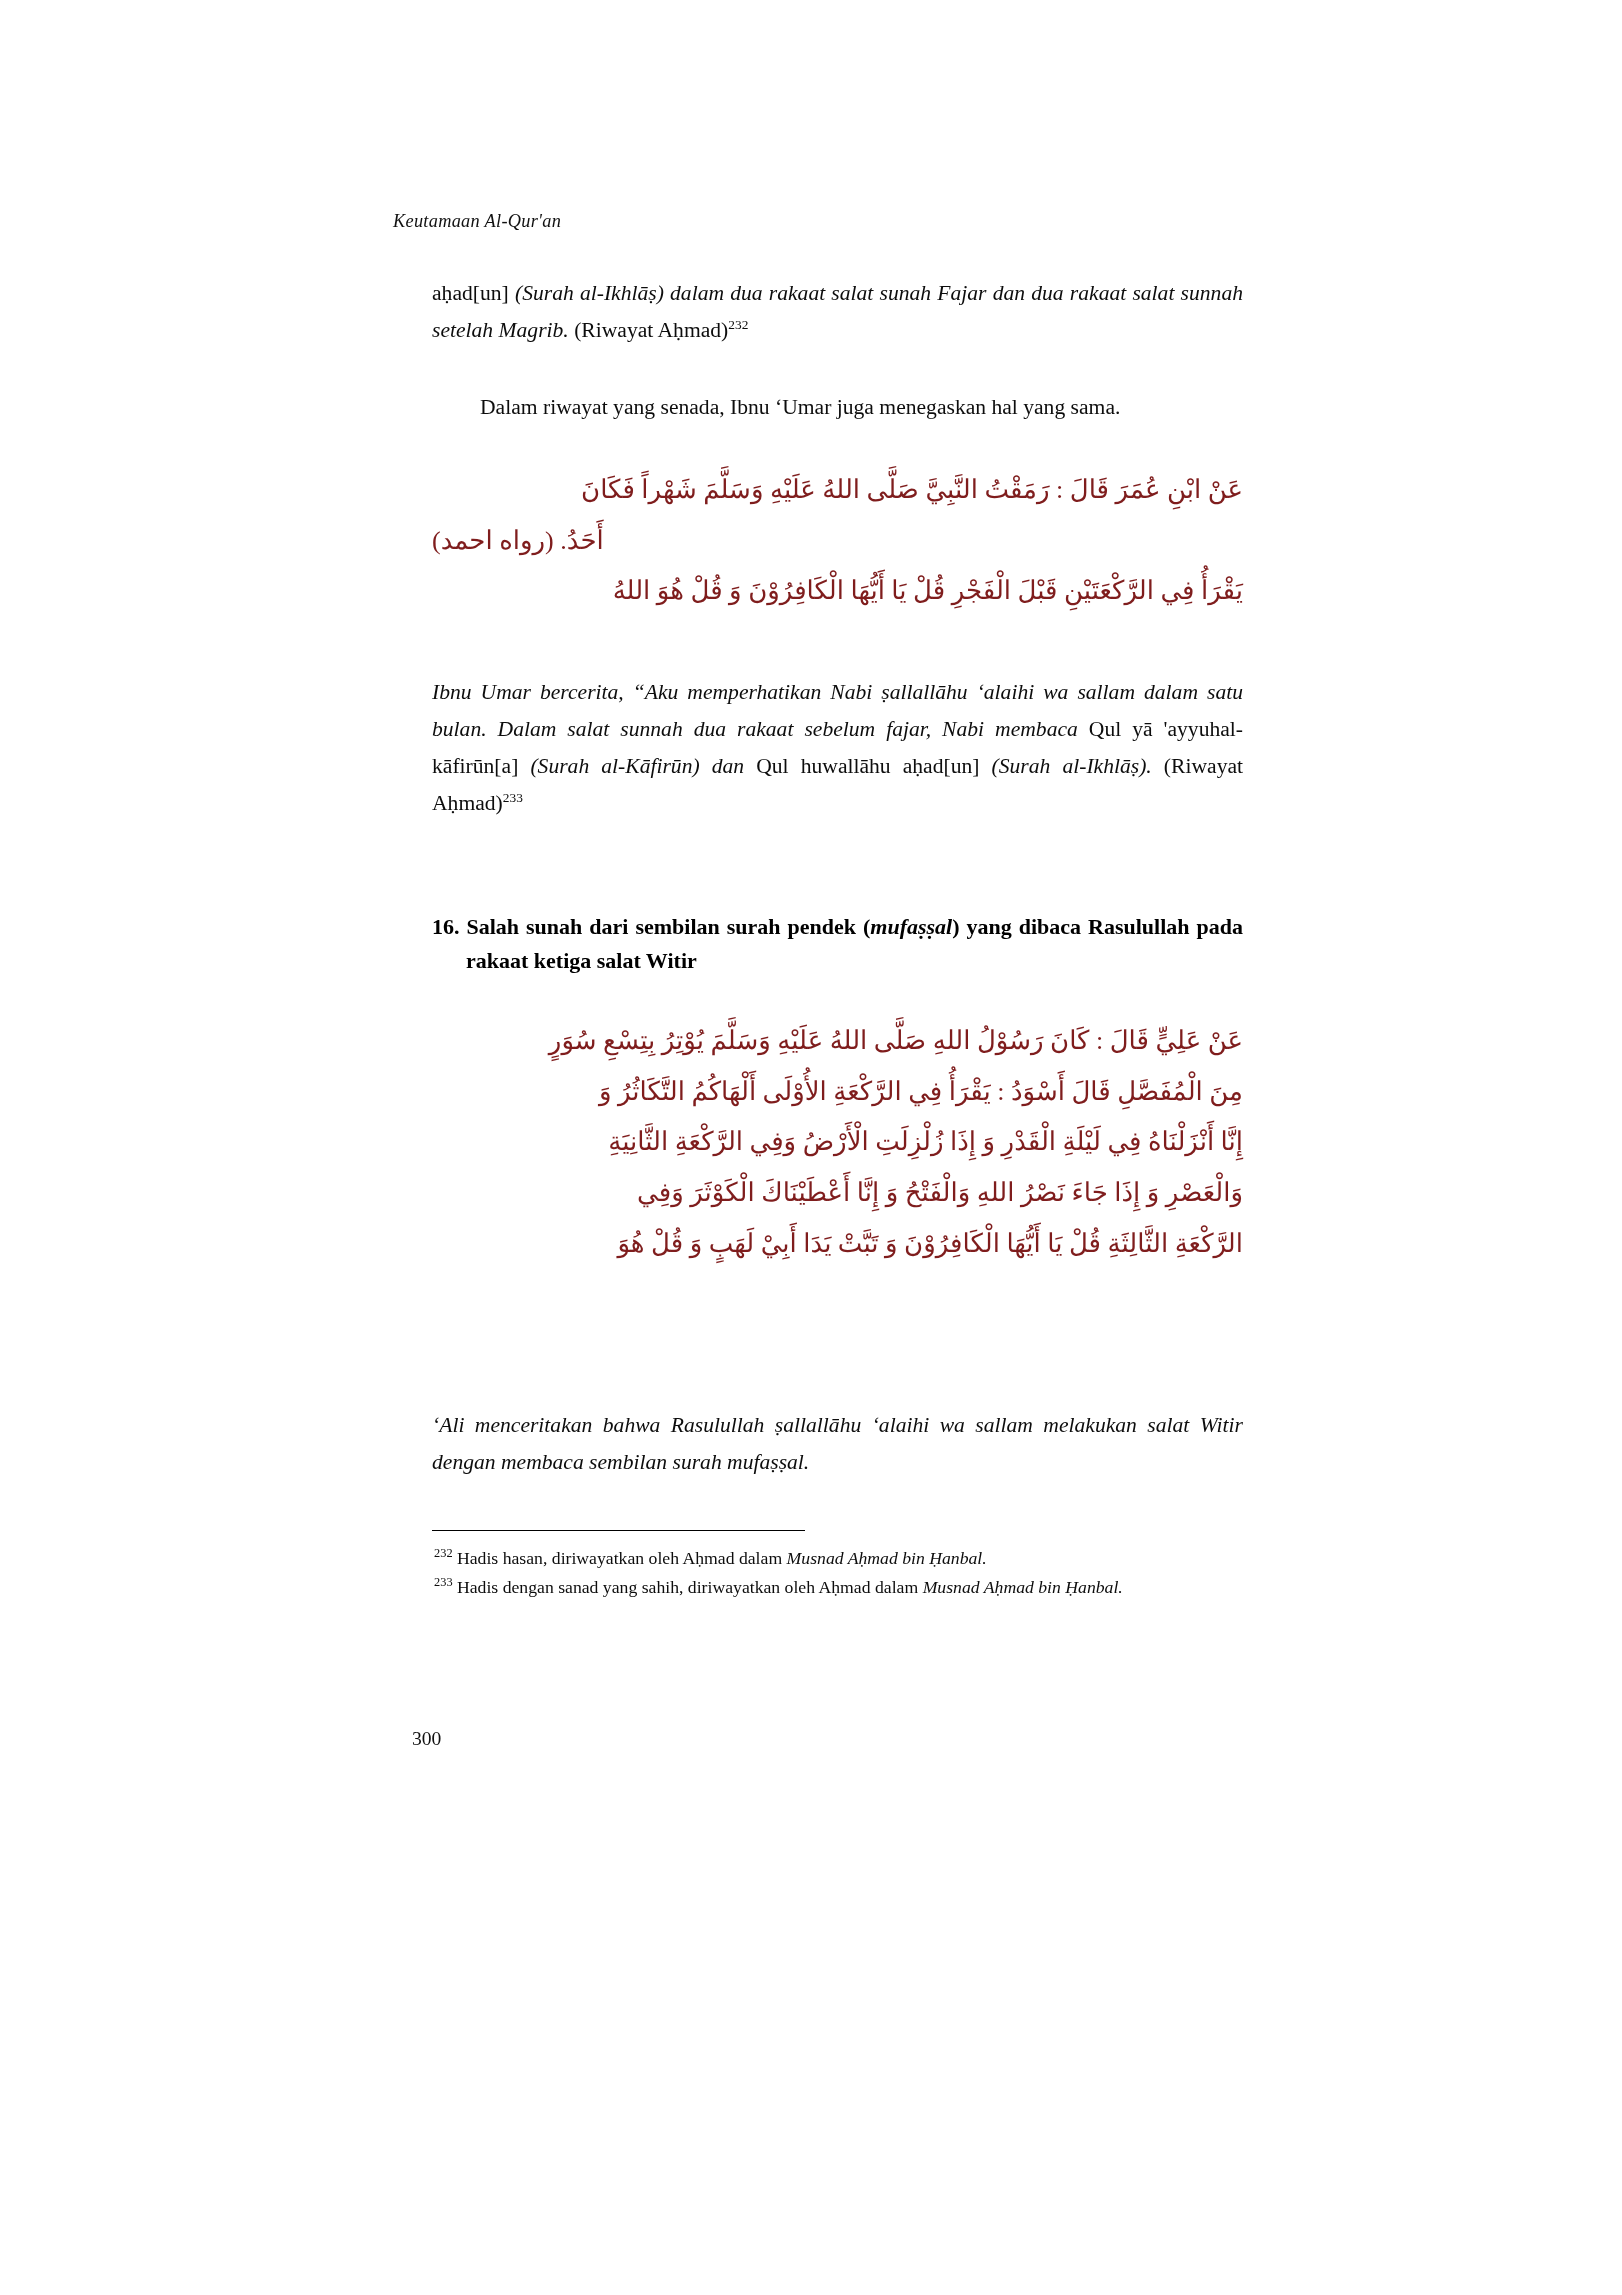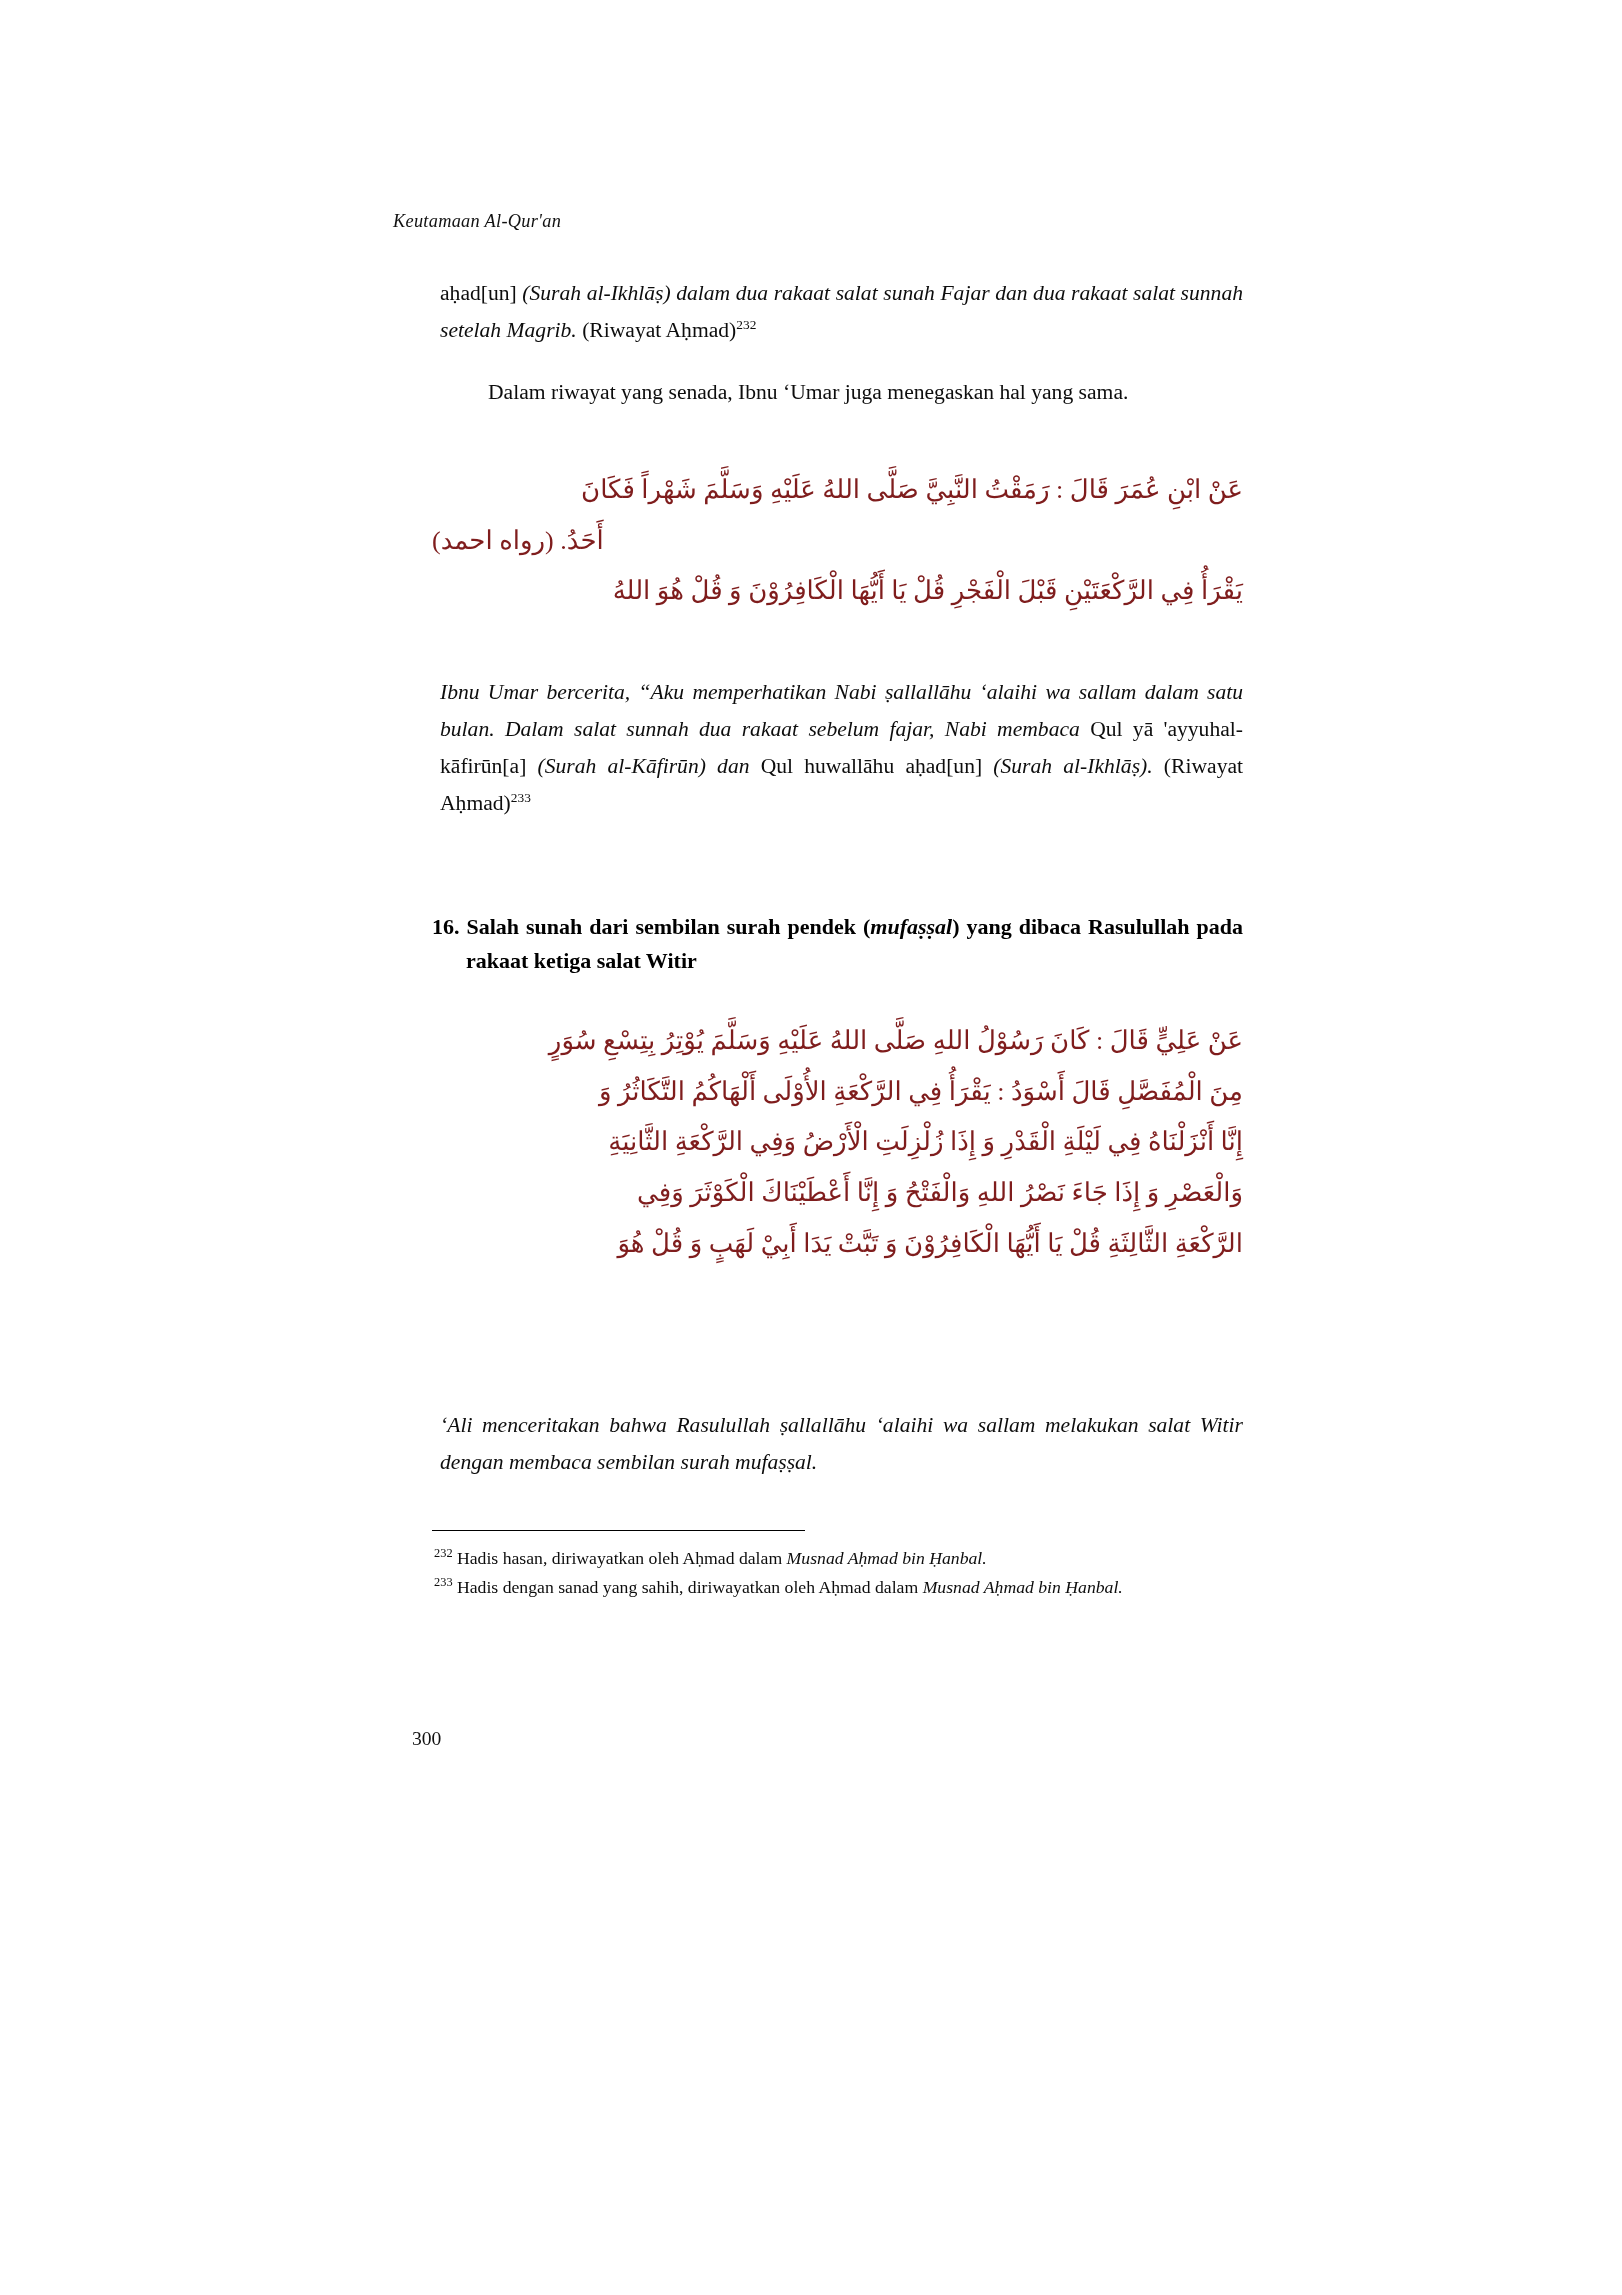--- a/index.html
+++ b/index.html
@@ -30,21 +30,21 @@
     font-size: 18.3px;
     letter-spacing: 0.3px;
     color: #111;
   }
   .body-block {
     position: absolute;
     left: 432px;
     width: 811px;
   }
   p.latin {
-    margin: 0 0 0 8px;
+    margin: 0 0 0 0;
     font-family: "Liberation Serif", serif;
     font-size: 21.6px;
     line-height: 1.72;
     text-align: justify;
     color: #0d0d0d;
   }
   p.latin.ital {
     font-style: italic;
   }
   .ital { font-style: italic; }
@@ -126,21 +126,21 @@
 <body>
 
 <div class="page">
 
   <div class="running-head">Keutamaan Al-Qur'an</div>
 
   <div class="body-block" style="top:275px;">
     <p class="latin"><span class="roman">aḥad[un] </span><span class="ital">(Surah al-Ikhlāṣ) dalam dua rakaat salat sunah Fajar dan dua rakaat salat sunnah setelah Magrib.</span><span class="roman"> (Riwayat Aḥmad)</span><sup>232</sup></p>
   </div>
 
-  <div class="body-block" style="top:374px;">
+  <div class="body-block" style="top:389px;">
     <p class="latin indent-first">Dalam riwayat yang senada, Ibnu ‘Umar juga menegaskan hal yang sama.</p>
   </div>
 
   <div class="body-block arabic-block" style="top:465px;">
     <span class="arabic-line">عَنْ ابْنِ عُمَرَ قَالَ : رَمَقْتُ النَّبِيَّ صَلَّى اللهُ عَلَيْهِ وَسَلَّمَ شَهْراً فَكَانَ</span>
     <span class="arabic-line last">أَحَدُ. (رواه احمد)</span>
     <span class="arabic-line">يَقْرَأُ فِي الرَّكْعَتَيْنِ قَبْلَ الْفَجْرِ قُلْ يَا أَيُّهَا الْكَافِرُوْنَ وَ قُلْ هُوَ اللهُ</span>
   </div>
 
   <div class="body-block" style="top:674px;">

